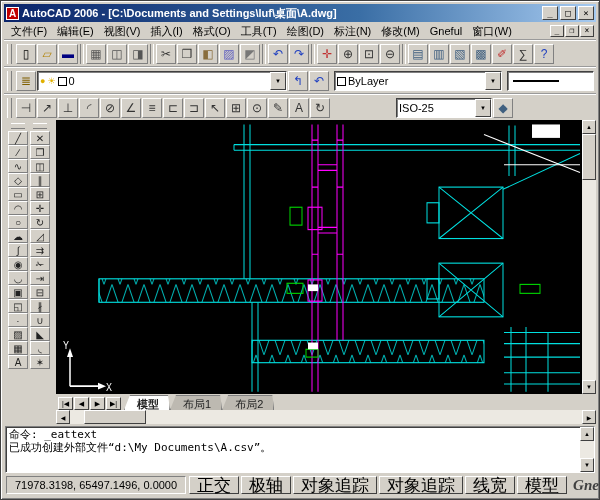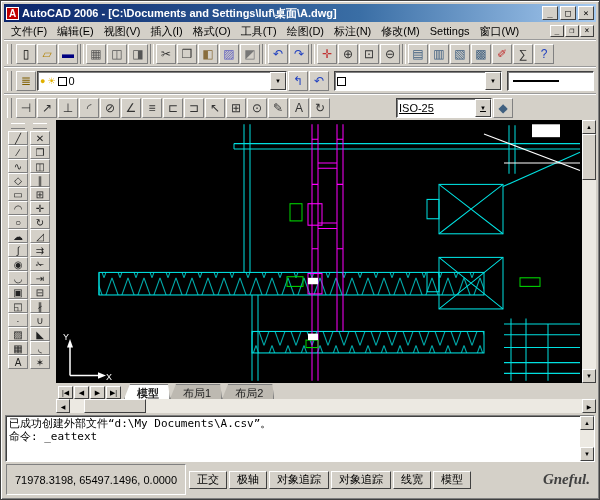--- a/index.html
+++ b/index.html
@@ -40,21 +40,21 @@
   .combo-value{font-size:11px;flex:1;white-space:nowrap;overflow:hidden;}
   .arrow-btn{width:16px;height:18px;margin-left:auto;background:#d4d0c8;border:1px solid;
     border-color:#fff #404040 #404040 #fff;display:flex;align-items:center;justify-content:center;
     font-size:6px;color:#000;flex:0 0 16px;}
   .mini{font-size:9px;line-height:9px;}
   .swatch{width:9px;height:9px;background:#fff;border:1px solid #000;display:inline-block;}
   .layer-combo{width:250px;flex:0 0 250px;}
   .color-combo{width:168px;flex:0 0 168px;margin-left:4px;}
   .linetype-combo{flex:1;margin-left:4px;overflow:hidden;}
   .line-preview{display:block;width:46px;height:0;border-top:2px solid #000;margin-left:3px;}
-  .dim-combo{width:96px;flex:0 0 96px;text-decoration:underline;}
+  .dim-combo{width:96px;flex:0 0 96px;}
   .spacer70{width:64px;flex:0 0 64px;}
   
   .main{flex:1;display:flex;min-height:0;}
   .left-tools{width:52px;flex:0 0 52px;display:flex;gap:2px;padding:2px 2px 0 4px;align-items:flex-start;}
   .vtool{width:20px;background:#d4d0c8;}
   .vgrip{height:6px;border-top:1px solid #fff;border-bottom:1px solid #808080;margin:1px 3px 2px 3px;}
   .vbtn{width:20px;height:14px;display:flex;align-items:center;justify-content:center;font-size:10px;
     color:#222;background:#d4d0c8;border:1px solid;border-color:#ffffff #808080 #808080 #ffffff;}
   .right-col{flex:1;display:flex;flex-direction:column;min-width:0;}
   .canvas-row{flex:1;display:flex;min-height:0;}
@@ -85,24 +85,24 @@
   .sunken{border:1px solid;border-color:#808080 #ffffff #ffffff #808080;box-shadow:inset 1px 1px 0 #404040;}
   .cmd-history{flex:1;background:#fff;display:flex;overflow:hidden;}
   #cmd-lines{flex:1;font-family:"DejaVu Sans Mono",monospace;font-size:11px;line-height:13px;padding:1px 3px;
     color:#000;}
   .cmd-vscroll{width:14px;flex:0 0 14px;display:flex;flex-direction:column;background:#ece9e2;}
   .cmd-vscroll .vtrack{flex:1;}
   .cmd-input{flex:0 0 17px;background:#fff;font-family:"DejaVu Sans Mono",monospace;font-size:11px;
     padding:1px 3px;color:#000;}
   
   .statusbar{flex:0 0 22px;display:flex;align-items:center;gap:3px;padding:1px 2px;}
-  .coords{height:31px;background:#d4d0c8;font-size:11px;display:flex;align-items:center;padding:0 8px;
+  .coords{height:18px;background:#d4d0c8;font-size:11px;display:flex;align-items:center;padding:0 8px;
     white-space:nowrap;font-family:"Liberation Sans",sans-serif;color:#000;}
   #toggles{display:flex;gap:2px;}
-  .toggle{height:18px;padding:0 7px;font-size:11px;display:flex;align-items:center;background:#d4d0c8;
+  .toggle{height:18px;padding:0 7px;font-size:17px;display:flex;align-items:center;background:#d4d0c8;
     border:1px solid;border-color:#fff #404040 #404040 #fff;white-space:nowrap;color:#000;}
   .spacer{flex:1;}
   .watermark{font-family:"Liberation Serif",serif;font-style:italic;font-weight:bold;font-size:15px;
     color:#404040;padding-right:4px;white-space:nowrap;}
 </style>
 </head>
 <body>
 
 <div id="window">
 
@@ -120,21 +120,21 @@
     <div id="menu1" class="menu-items">
         <span class="menu-item">文件(F)</span>
         <span class="menu-item">编辑(E)</span>
         <span class="menu-item">视图(V)</span>
         <span class="menu-item">插入(I)</span>
         <span class="menu-item">格式(O)</span>
         <span class="menu-item">工具(T)</span>
         <span class="menu-item">绘图(D)</span>
         <span class="menu-item">标注(N)</span>
         <span class="menu-item">修改(M)</span>
-        <span class="menu-item">Settings</span>
+        <span class="menu-item">Gneful</span>
         <span class="menu-item">窗口(W)</span>
       </div>
     <span class="doc-btns">
       <button class="wbtn">_</button>
       <button class="wbtn">❐</button>
       <button class="wbtn">×</button>
     </span>
   </div>
 
 
@@ -180,20 +180,21 @@
       <span class="mini" style="color:#e0b000">●</span>
       <span class="mini" style="color:#e0b000">☀</span>
       <span class="swatch"></span>
       <span class="combo-value">0</span>
       <span class="arrow-btn">▼</span>
     </span>
     <span class="tbtn" style="color:#2040c0">↰</span>
     <span class="tbtn" style="color:#2040c0">↶</span>
     <span class="combo color-combo">
       <span class="swatch"></span>
+      <span class="combo-value">ByLayer</span>
       <span class="arrow-btn">▼</span>
     </span>
     <span class="combo linetype-combo">
       <span class="line-preview"></span>
     </span>
   </div>
 
   <div class="tb-row tb-dim">
     <span class="grip"></span>
     <span id="dim-icons" style="display:flex;align-items:center;gap:1px;">
@@ -355,22 +356,22 @@
           <div class="hthumb"></div>
         </div>
         <div class="scroll-btn">▶</div>
       </div>
     </div>
   </div>
 
   <div class="cmd-area">
     <div class="cmd-history sunken">
       <div id="cmd-lines">
+          <div class="cmd-line">命令:  _eattext</div>
           <div class="cmd-line">已成功创建外部文件“d:\My Documents\A.csv”。</div>
-          <div class="cmd-line">命令:  _eattext</div>
         </div>
       <div class="cmd-vscroll">
         <div class="scroll-btn">▲</div>
         <div class="vtrack"></div>
         <div class="scroll-btn">▼</div>
       </div>
     </div>
   </div>
 
   <div class="statusbar">

